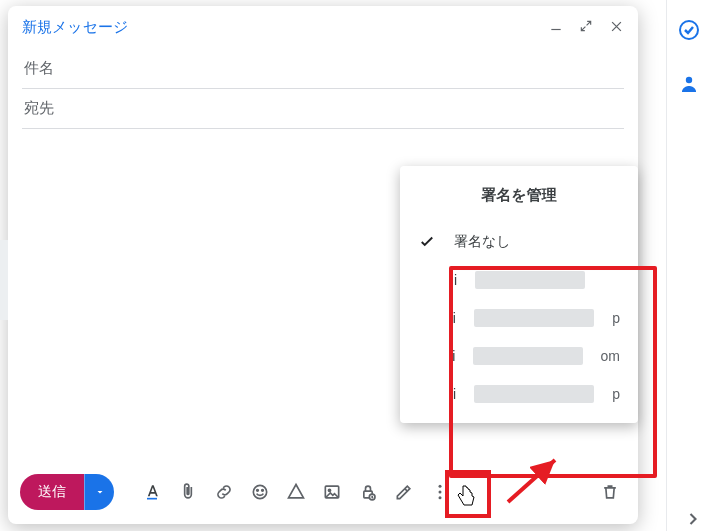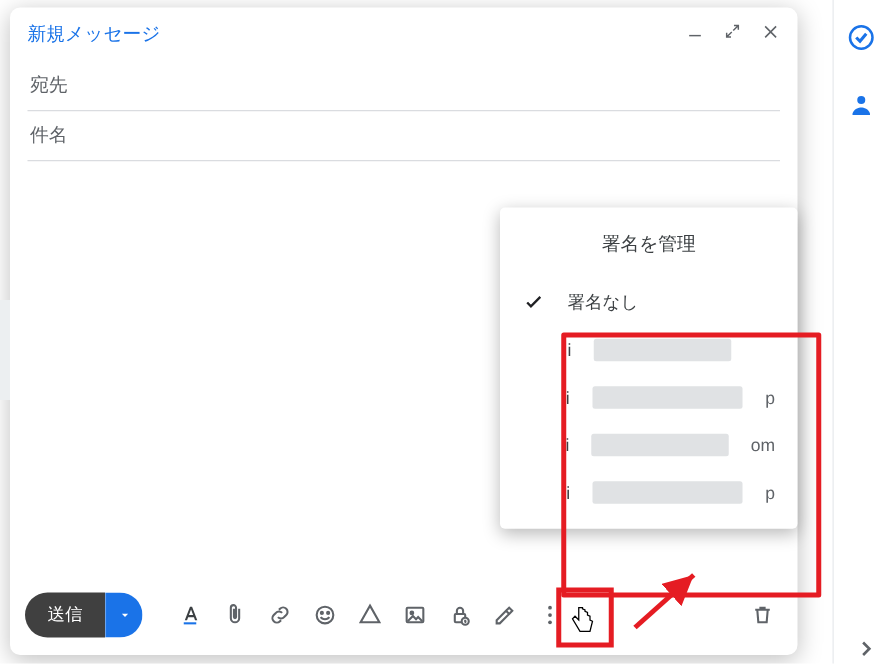--- a/index.html
+++ b/index.html
@@ -7,28 +7,28 @@
   .compose{position:absolute;left:8px;top:6px;width:630px;height:518px;background:#fff;box-shadow:0 4px 20px rgba(0,0,0,.25);border-radius:8px;display:flex;flex-direction:column;}
   .c-header{display:flex;align-items:center;justify-content:space-between;padding:12px 14px;color:#1a73e8;font-size:15px;}
   .c-header .title{font-weight:500;}
   .win-ctrls{display:flex;gap:16px;color:#5f6368;}
   .win-ctrls span{cursor:pointer;}
   .field{margin:0 14px;border-bottom:1px solid #dadce0;padding:10px 2px;color:#5f6368;font-size:15px;}
   .body-area{flex:1;}
   .gray-stub{position:absolute;left:0;top:240px;width:8px;height:80px;background:#eceff1;}
   .toolbar{display:flex;align-items:center;gap:4px;padding:10px 12px 14px;}
   .send-wrap{display:flex;margin-right:18px;}
-  .send-btn{background:#404040;color:#fff;border:none;border-radius:18px 0 0 18px;height:36px;padding:0 18px;font-size:14px;font-weight:500;cursor:pointer;}
+  .send-btn{background:#be185d;color:#fff;border:none;border-radius:18px 0 0 18px;height:36px;padding:0 18px;font-size:14px;font-weight:500;cursor:pointer;}
   .send-more{background:#1a73e8;color:#fff;border:none;border-radius:0 18px 18px 0;height:36px;width:30px;border-left:1px solid rgba(255,255,255,.35);cursor:pointer;display:flex;align-items:center;justify-content:center;}
   .tb-icon{width:32px;height:32px;display:flex;align-items:center;justify-content:center;color:#5f6368;border-radius:4px;cursor:pointer;}
   .tb-icon svg{width:20px;height:20px;}
   .tb-icon.a-underline{color:#3c4043;}
   .trash-slot{margin-left:auto;}
   .sig-popup{position:absolute;right:0;top:160px;width:238px;background:#fff;box-shadow:0 4px 14px rgba(0,0,0,.28);border-radius:4px;padding:12px 0 10px;}
-  .sig-title{text-align:center;font-size:15px;padding:8px 0 18px;color:#3c4043;}
+  .sig-title{text-align:center;font-size:15px;padding:8px 0 18px;color:#3c4043;font-weight:bold;}
   .sig-item{display:flex;align-items:center;gap:18px;height:38px;padding:0 18px;font-size:14px;color:#3c4043;cursor:pointer;}
   .sig-item .chk{width:18px;height:18px;display:flex;align-items:center;justify-content:center;color:#3c4043;}
   .sig-item .blurred{display:inline-block;height:18px;background:#e0e2e4;border-radius:2px;}
   .sig-item .suffix{color:#5f6368;}
   .annot-box-big{position:absolute;border:4px solid #e51c23;border-radius:2px;pointer-events:none;}
   .annot-box-small{position:absolute;border:4px solid #e51c23;pointer-events:none;}
   .annot-arrow{position:absolute;pointer-events:none;}
   .side-rail{position:absolute;right:0;top:0;width:44px;height:531px;border-left:1px solid #e8eaed;background:#fff;display:flex;flex-direction:column;align-items:center;padding-top:18px;gap:30px;}
   .rail-icon{width:24px;height:24px;}
   .rail-chevron{position:absolute;bottom:18px;right:6px;width:24px;height:24px;color:#5f6368;display:flex;align-items:center;justify-content:center;}
@@ -55,24 +55,24 @@
         </span>
         <span>
           <svg viewBox="0 0 24 24" width="15" height="15">
               <path d="M5 5l14 14M19 5L5 19" stroke="#5f6368" stroke-width="2"></path>
             </svg>
         </span>
       </div>
     </div>
 
     <div class="field">
+      <span>件名</span>
+    </div>
+    <div class="field">
       <span>宛先</span>
-    </div>
-    <div class="field">
-      <span>件名</span>
     </div>
 
     <div class="body-area"></div>
 
     <div class="toolbar">
       <div class="send-wrap">
         <button class="send-btn">送信</button>
         <button class="send-more">
           <svg viewBox="0 0 24 24" width="12" height="12">
               <path d="M7 10l5 5 5-5" fill="#fff"></path>

